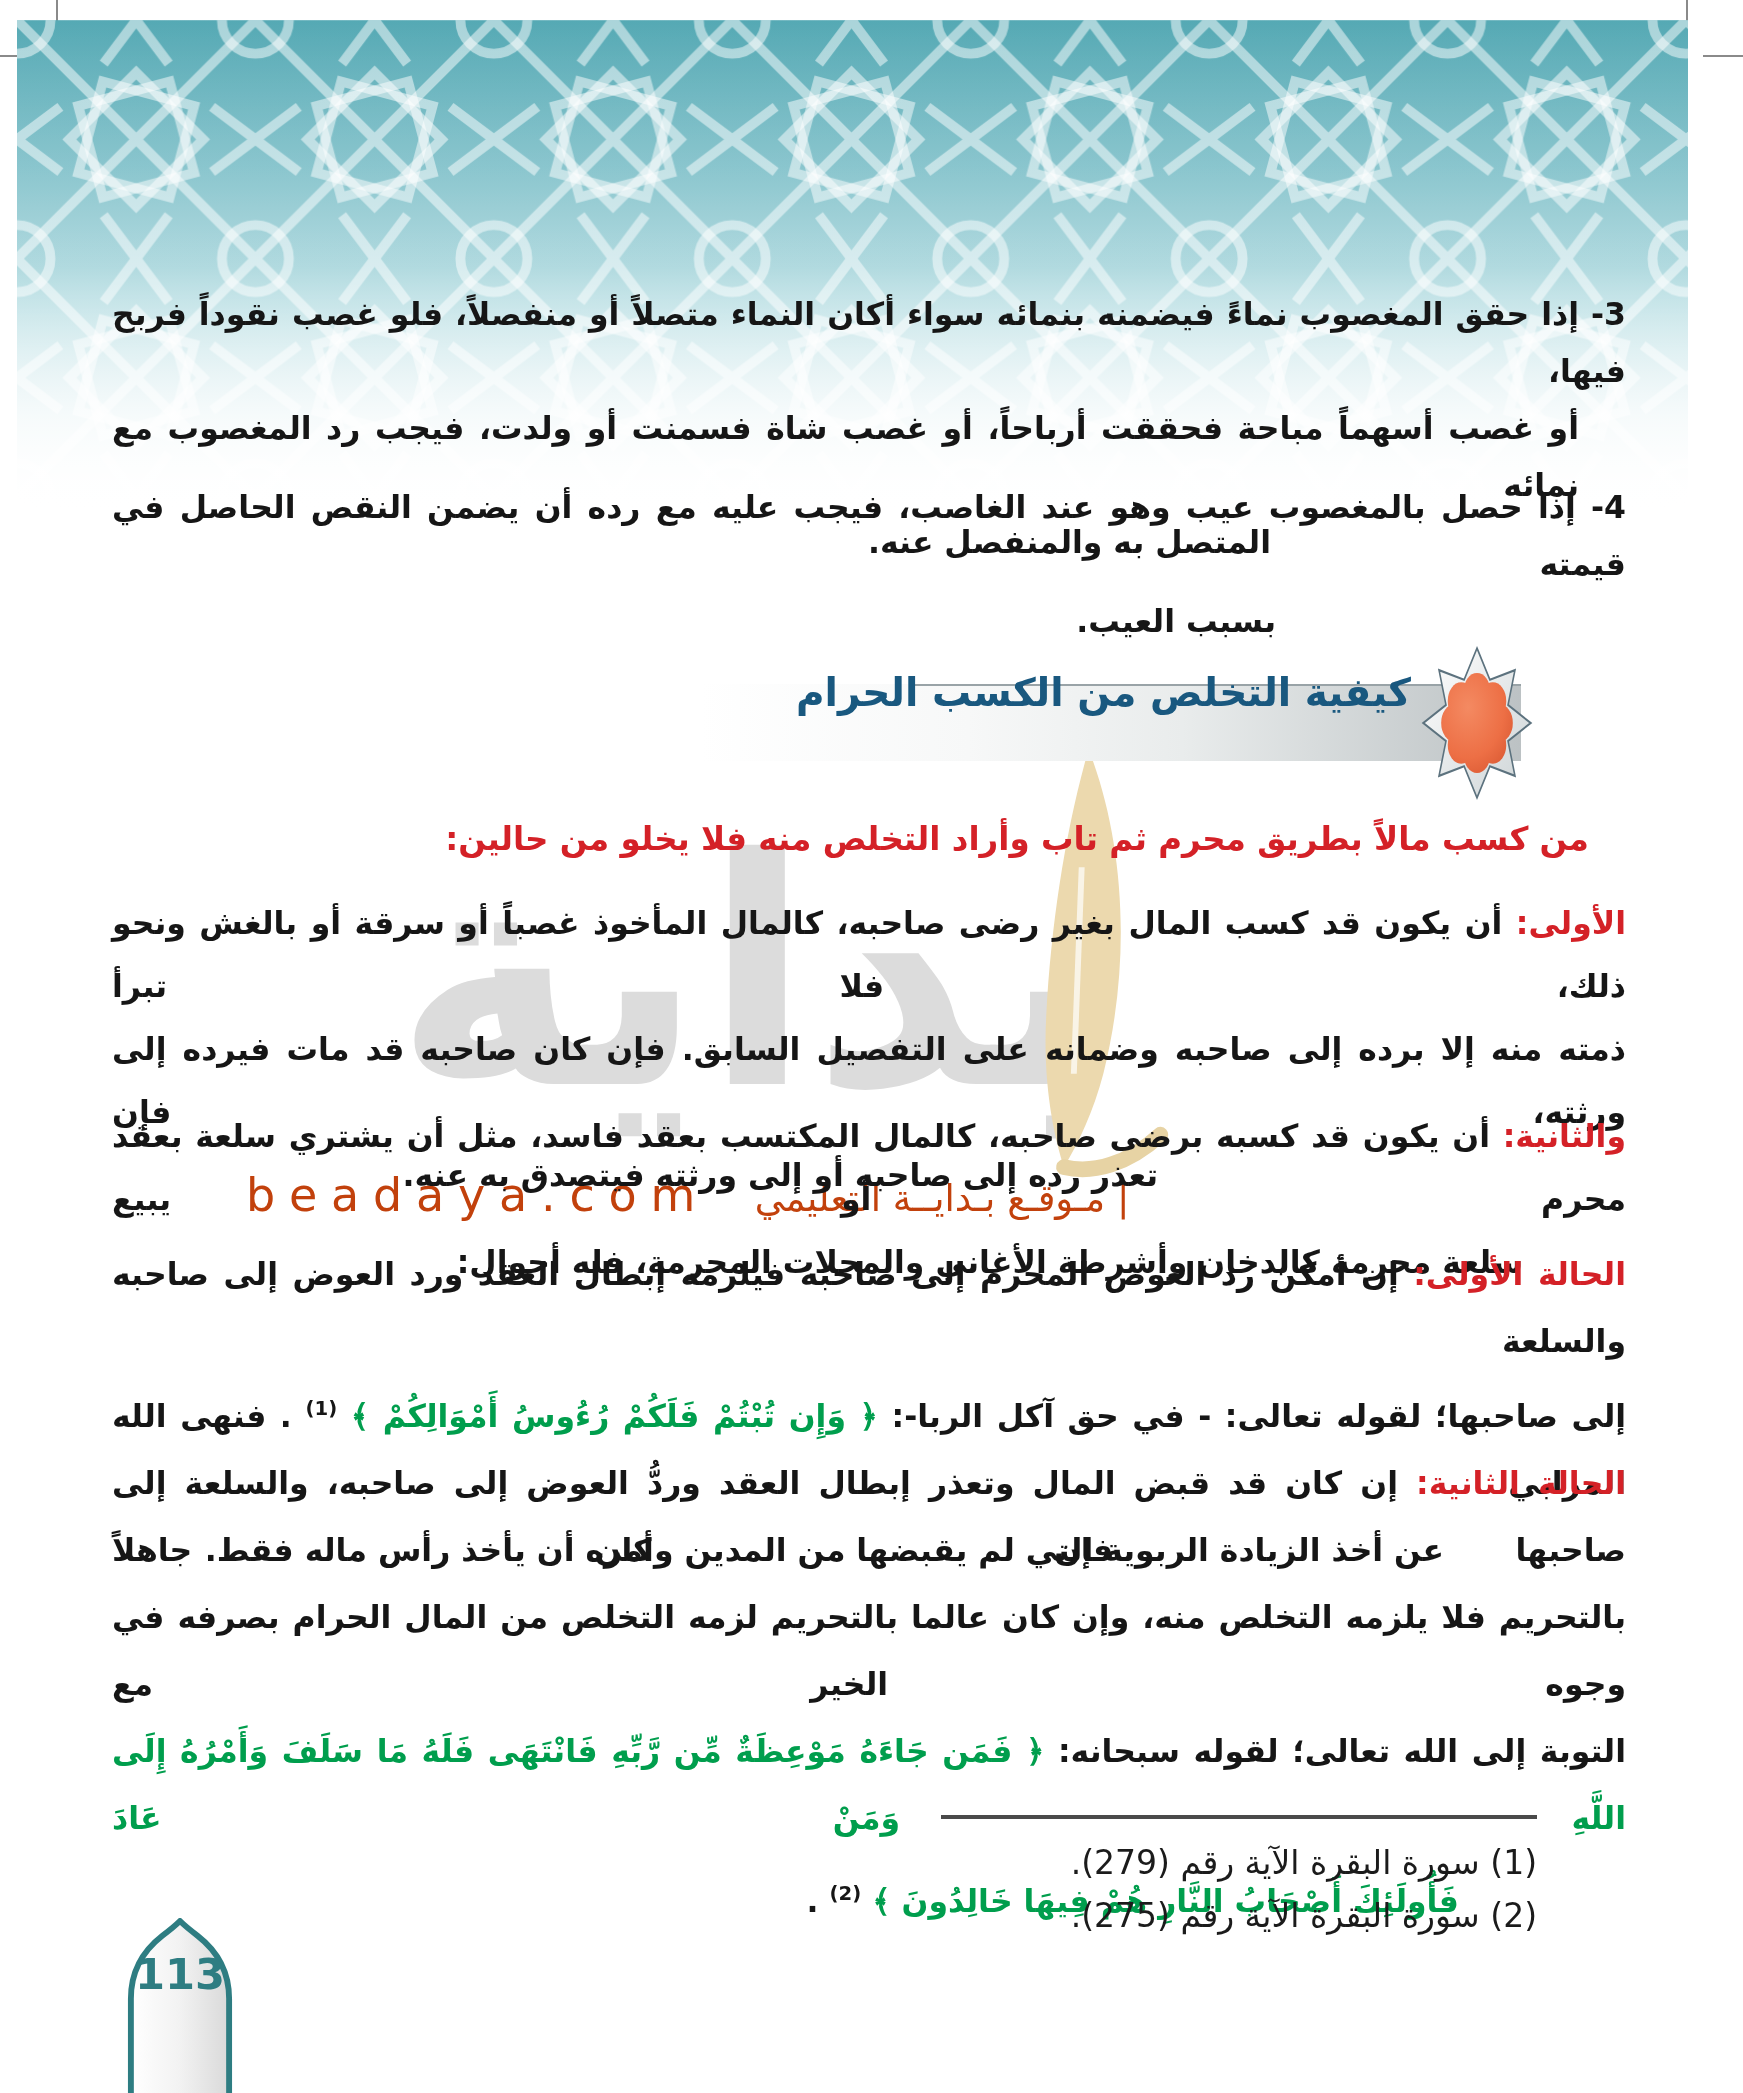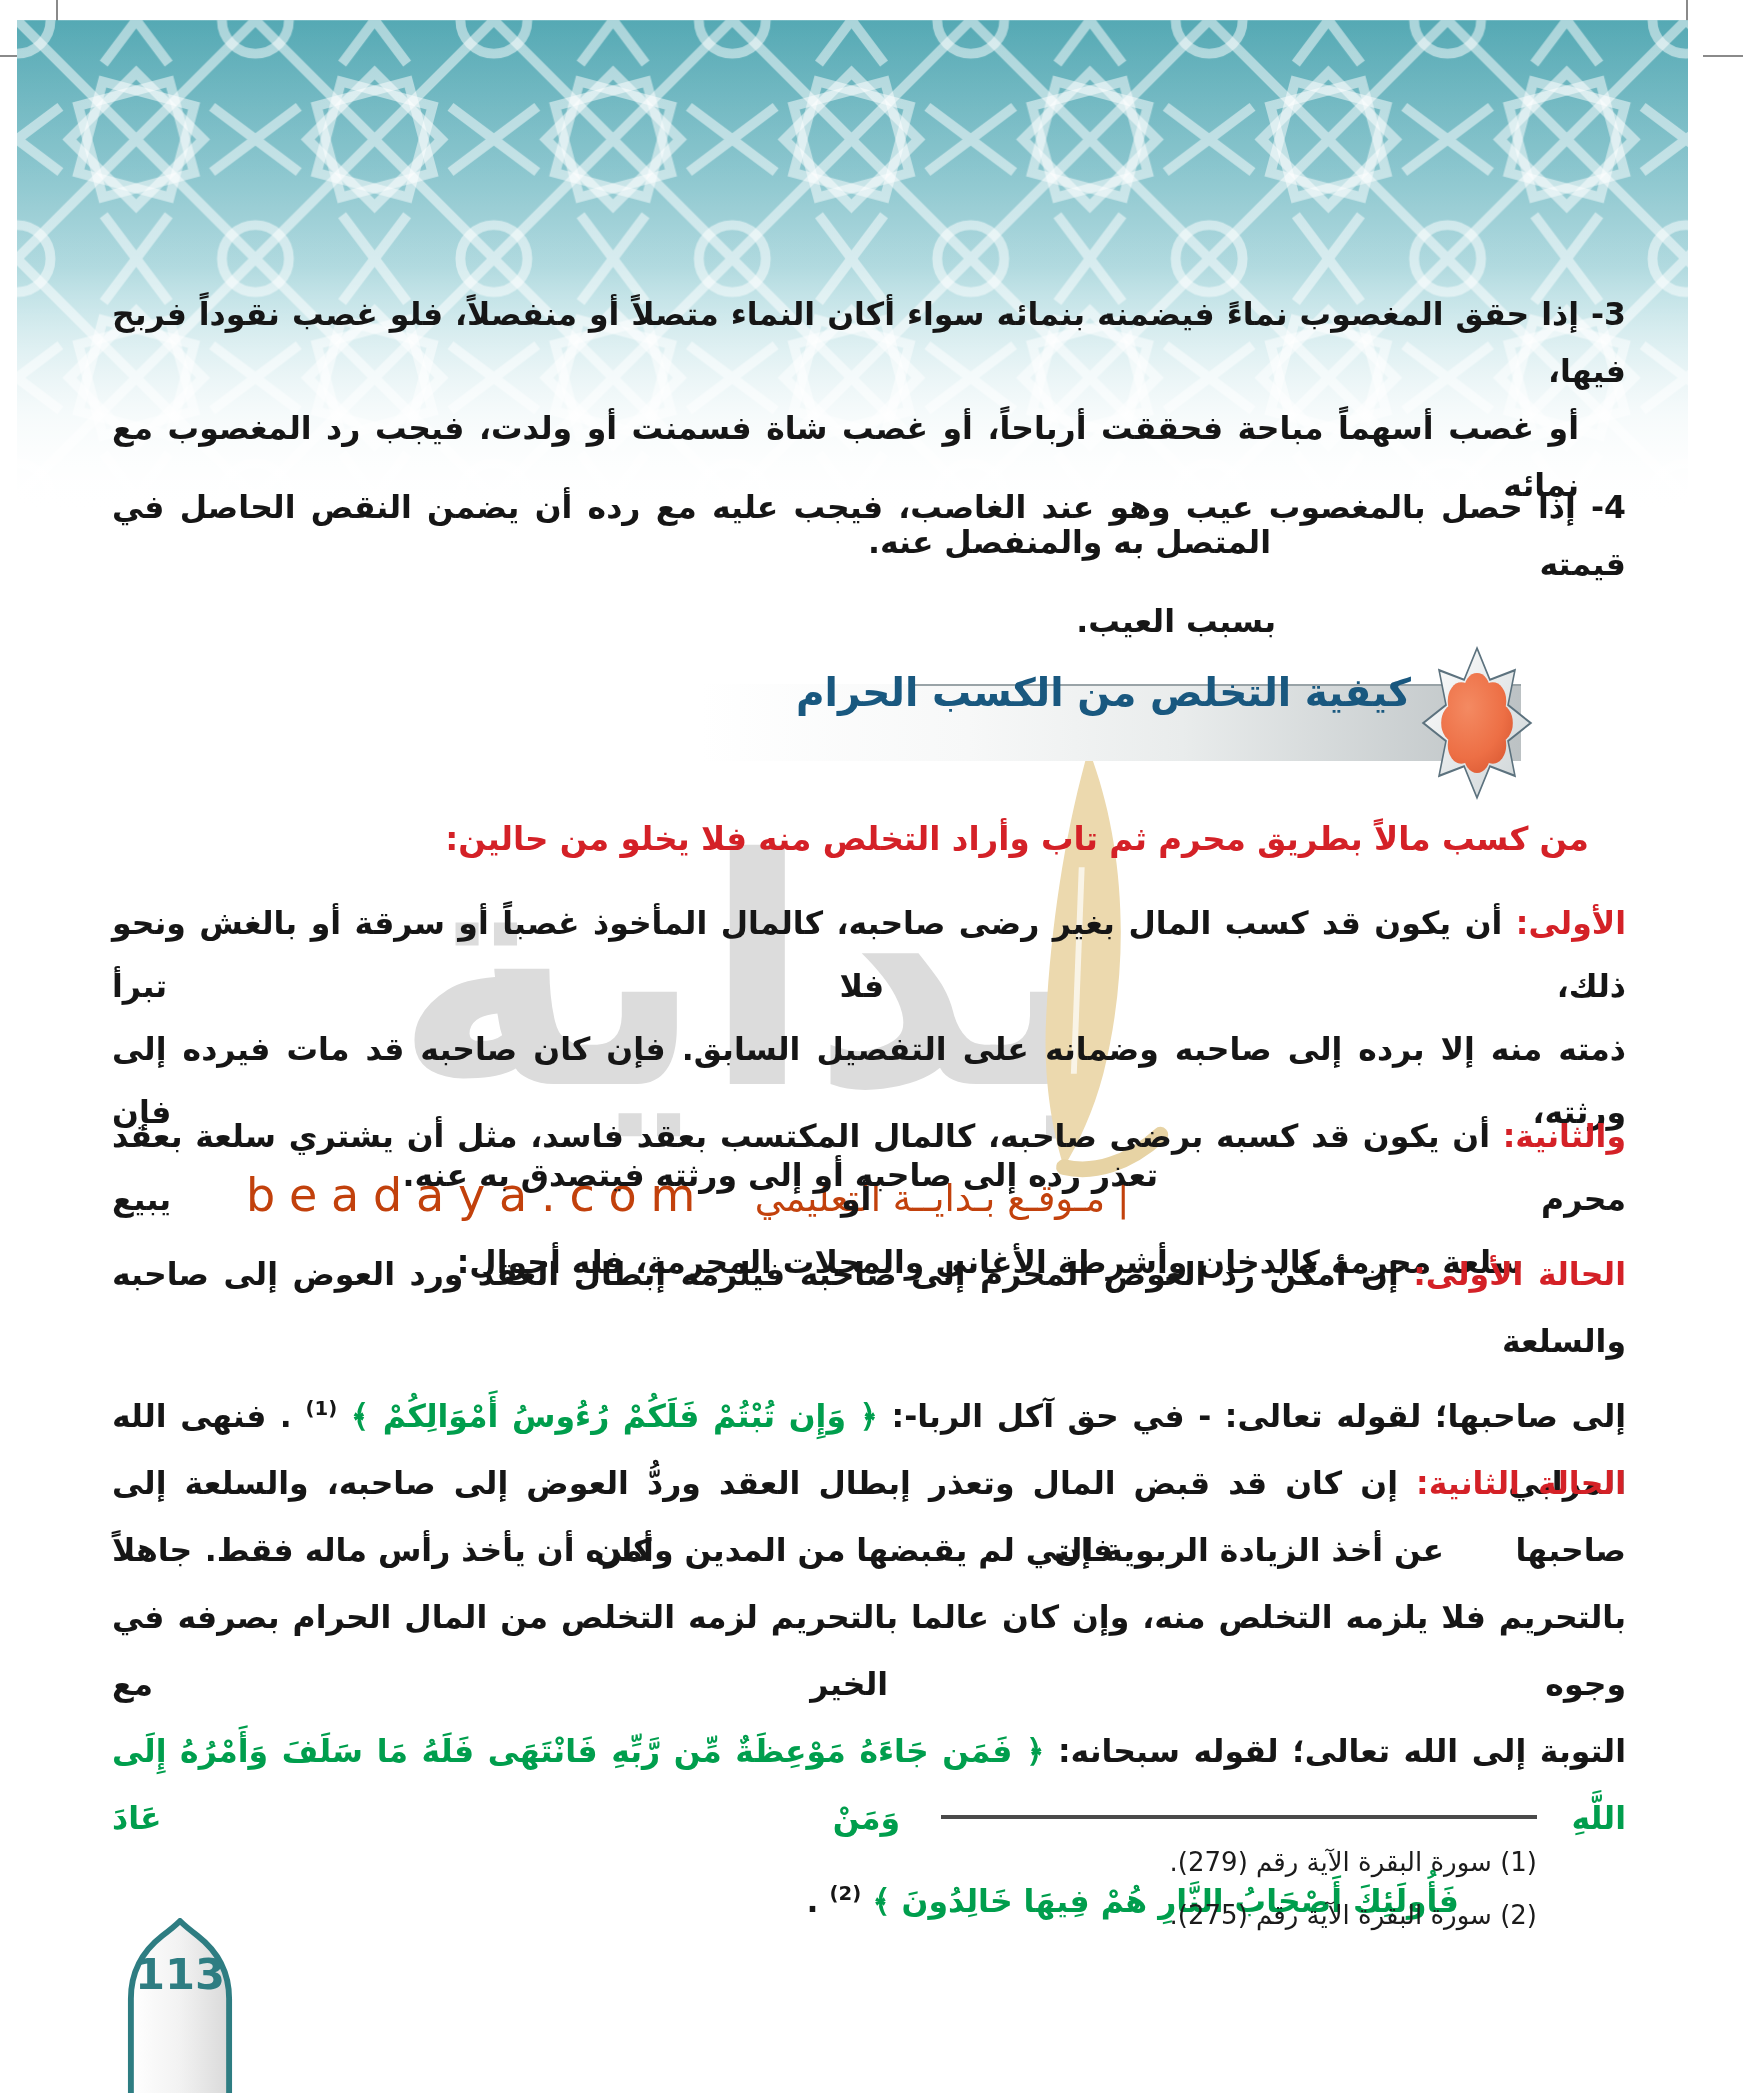--- a/index.html
+++ b/index.html
@@ -35,21 +35,21 @@
   .heading-bar-edge{position:absolute;right:0;top:0;width:68%;height:2px;background:#99a3a7;}
   .heading-star{position:absolute;left:1421px;top:645px;}
   .heading-title{position:absolute;right:333px;top:670px;font-size:39px;font-weight:700;
     color:#19587f;direction:rtl;}
   
   .intro{position:absolute;left:118px;right:155px;top:820px;direction:rtl;text-align:right;
     color:#d42127;font-weight:700;font-size:32.5px;}
   
   .divider{position:absolute;left:941px;top:1815px;width:596px;height:3.9px;background:#4a4a4a;}
   .footnotes{position:absolute;right:207px;top:1836px;direction:rtl;text-align:right;
-    font-size:26px;font-weight:400;color:#1b1b1b;line-height:53px;}
+    font-size:33px;font-weight:400;color:#1b1b1b;line-height:53px;}
   
   .arch{position:absolute;left:125px;top:1918px;}
   .arch text{font-family:"DejaVu Sans", sans-serif;font-size:44px;font-weight:700;fill:#2e7d82;}
 </style>
 </head>
 <body>
 
 <div class="page">
 
   <div class="crop" style="left:56px;top:0;width:2px;height:44px;"></div>

